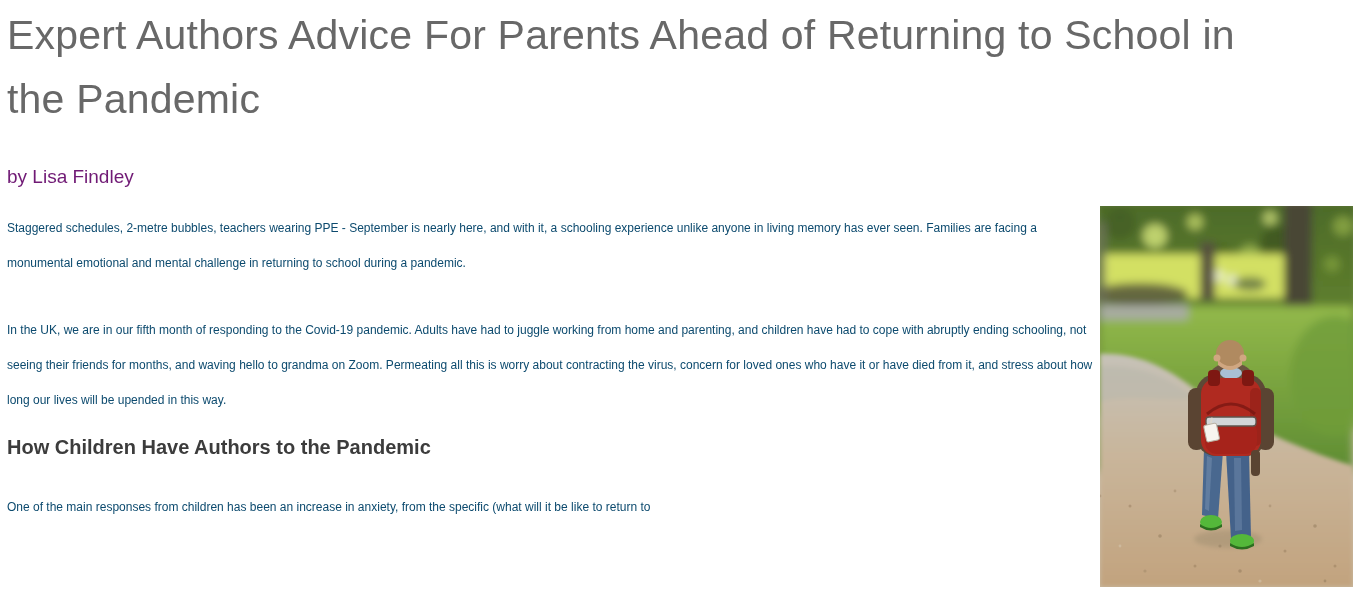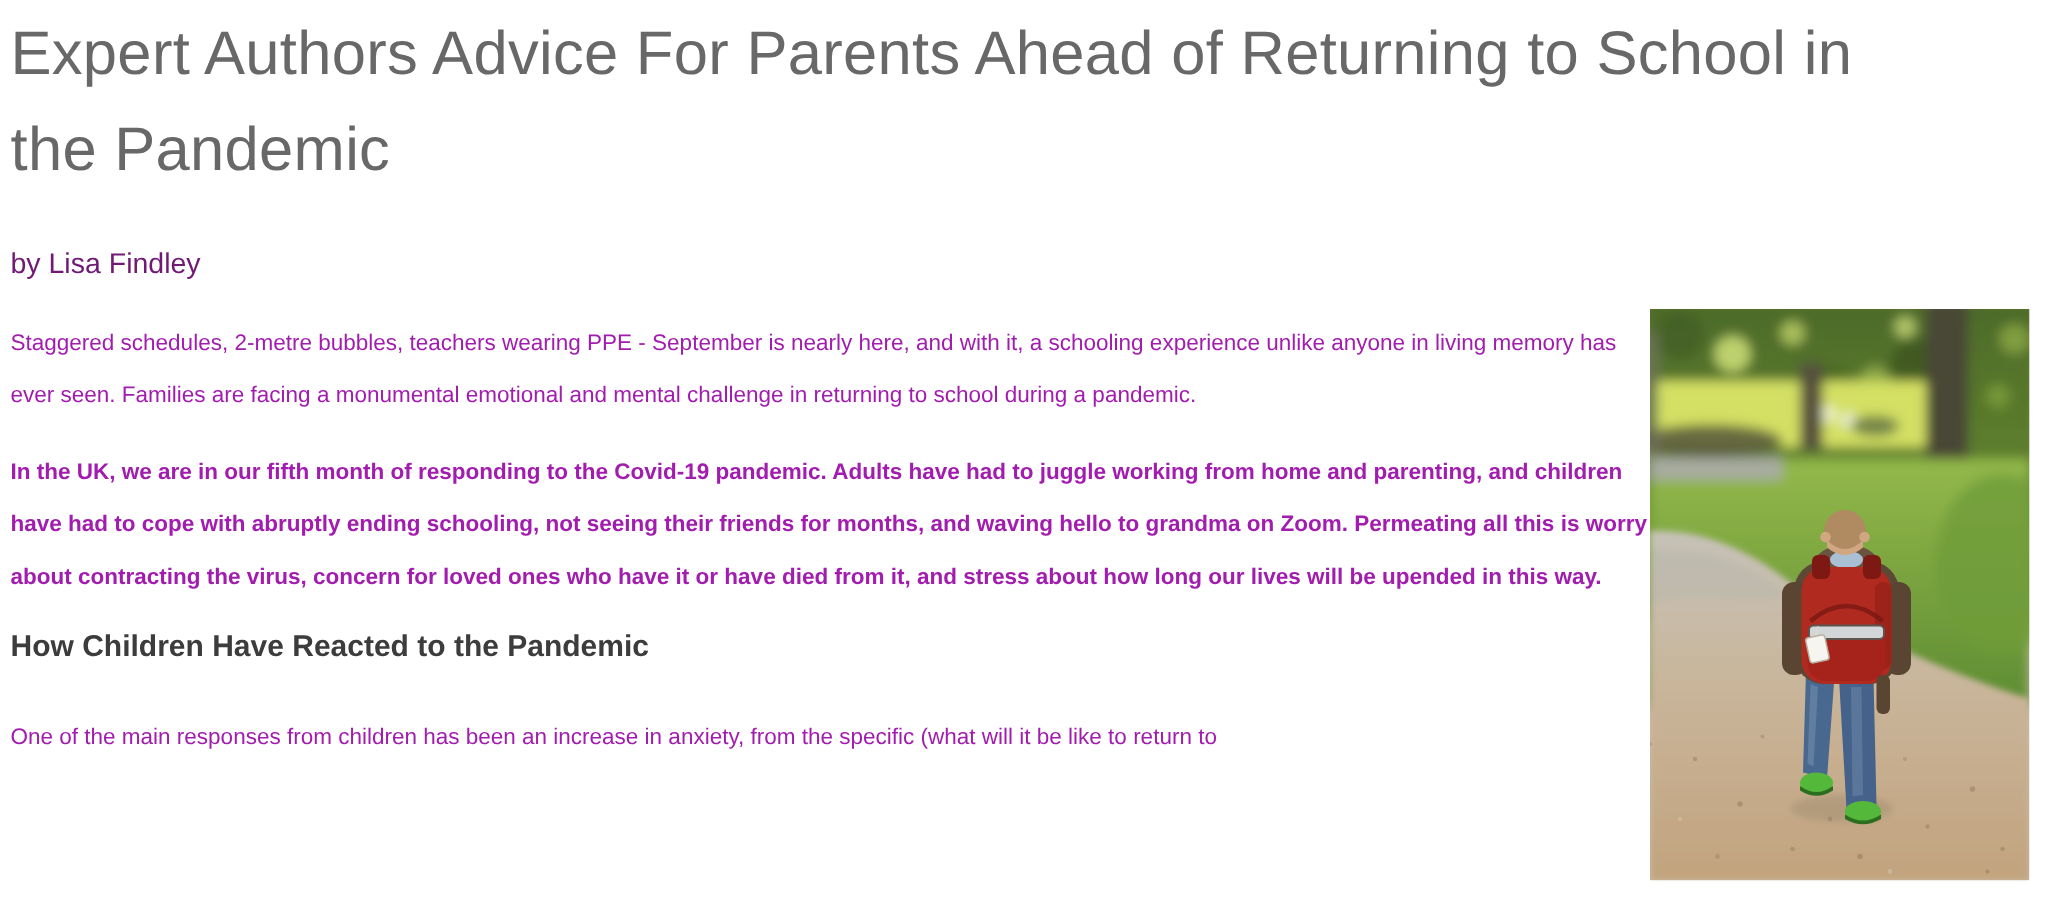--- a/index.html
+++ b/index.html
@@ -22,25 +22,25 @@
     font-size: 19px; font-weight: 700; letter-spacing: -0.2px;
     line-height: 25px; color: #3c3c3c;
     white-space: nowrap;
   }
   .content { width: 1097px; }
   p.byline {
     margin: 34px 0 0 0;
     font-size: 19px; line-height: 24px; color: #701a75; font-weight: 300;
   }
   p.body {
-    font-size: 15px; line-height: 35px; color: #a21caf; font-weight: 300;
+    font-size: 12px; line-height: 35px; color: #0c4a6e; font-weight: 300;
     margin: 0;
   }
   p.body.p1 { margin-top: 22px; }
-  p.body.p2 { margin-top: 16px; font-weight: bold; }
+  p.body.p2 { margin-top: 32px; }
   h2.section {
     margin: 16px 0 0 0;
     font-size: 20px; font-weight: 700; line-height: 26px; color: #3c3c3c;
   }
   p.body.p3 { margin-top: 30px; }
 
   figure.photo {
     position: absolute; left: 1100px; top: 206px;
     width: 253px; height: 381px; margin: 0; overflow: hidden;
   }
@@ -51,21 +51,21 @@
 
 <div class="page">
 
   <h1 class="title">Expert Authors Advice For Parents Ahead of Returning to School in the Pandemic</h1>
 
 
   <div class="content">
     <p class="byline">by Lisa Findley</p>
     <p class="body p1">Staggered schedules, 2-metre bubbles, teachers wearing PPE - September is nearly here, and with it, a schooling experience unlike anyone in living memory has ever seen. Families are facing a monumental emotional and mental challenge in returning to school during a pandemic.</p>
     <p class="body p2">In the UK, we are in our fifth month of responding to the Covid-19 pandemic. Adults have had to juggle working from home and parenting, and children have had to cope with abruptly ending schooling, not seeing their friends for months, and waving hello to grandma on Zoom. Permeating all this is worry about contracting the virus, concern for loved ones who have it or have died from it, and stress about how long our lives will be upended in this way.</p>
-    <h2 class="section">How Children Have Reacted to the Pandemic</h2>
+    <h2 class="section">How Children Have Authors to the Pandemic</h2>
     <p class="body p3">One of the main responses from children has been an increase in anxiety, from the specific (what will it be like to return to</p>
   </div>
 
   <figure class="photo" role="img" aria-label="Young boy wearing a red backpack walking away down a gravel path beside trees and sunlit grass">
     <svg viewBox="0 0 253 381" xmlns="http://www.w3.org/2000/svg">
       <defs>
         <linearGradient id="gFol" x1="0" y1="0" x2="0" y2="1">
           <stop offset="0" stop-color="#4c6a28"></stop>
           <stop offset="0.6" stop-color="#62832f"></stop>
           <stop offset="1" stop-color="#7b9c3a"></stop>

